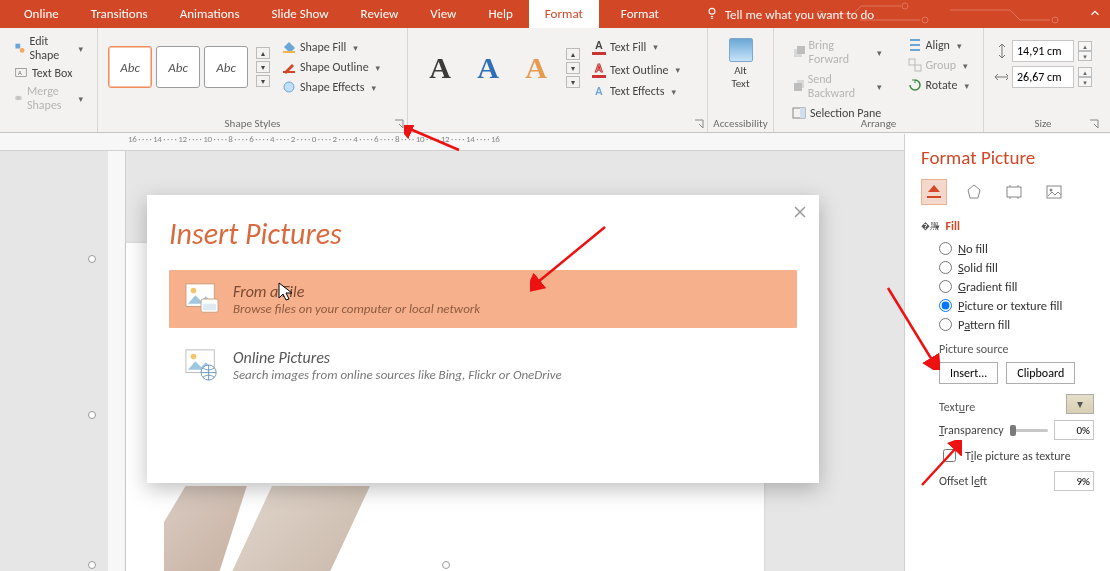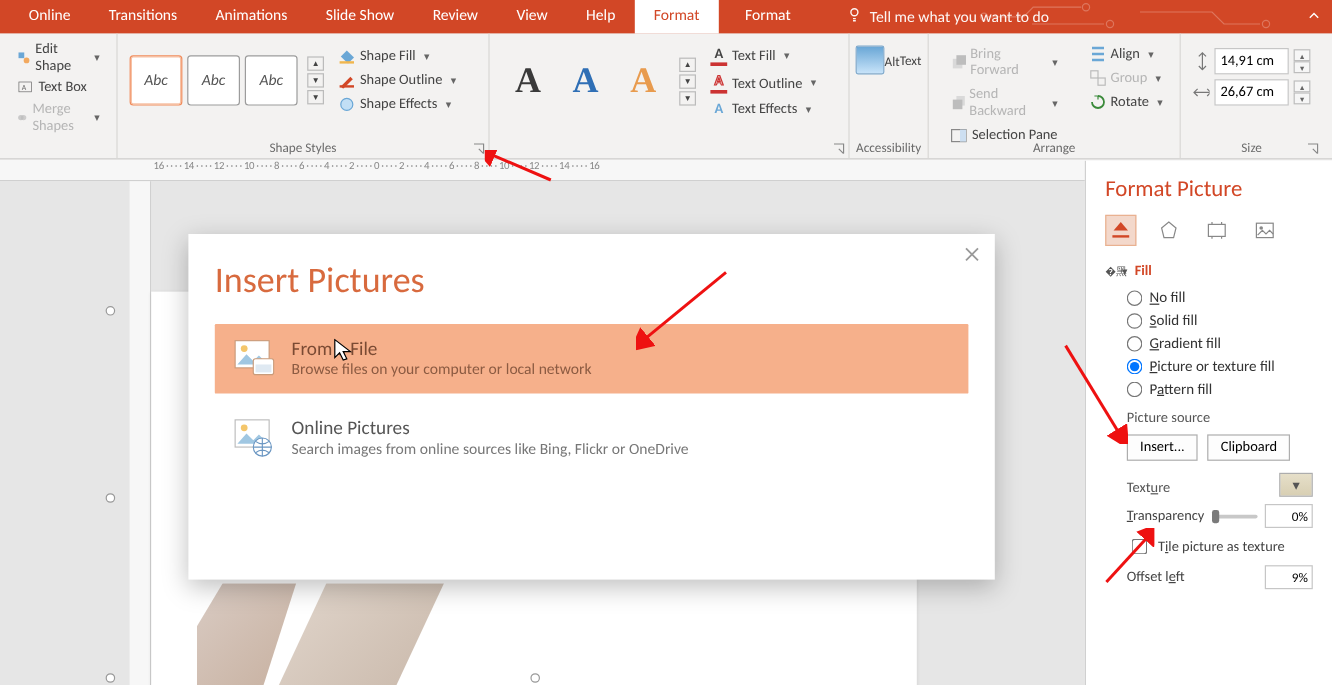--- a/index.html
+++ b/index.html
@@ -70,21 +70,21 @@
   }
   .shape-swatch.sel{border-color:#f08b5a; box-shadow:inset 0 0 0 1px #f6c2a6;}
   .stack{display:flex;flex-direction:column;gap:2px;margin-left:4px;}
   .glyph{display:inline-block;width:14px;text-align:center;}
 
   .wa-swatch{width:44px;height:44px;display:flex;align-items:center;justify-content:center;font-size:30px;font-weight:700;cursor:pointer; font-family: "Times New Roman", serif;}
   .wa1{color:#3a3a3a;-webkit-text-stroke:0;}
   .wa2{color:#2f6fb5;}
   .wa3{color:#e89b4e;}
 
-  .alt-text{display:flex;flex-direction:row;align-items:center;gap:0;color:#444;cursor:pointer;}
+  .alt-text{display:flex;flex-direction:column;align-items:center;gap:0;color:#444;cursor:pointer;}
   .alt-text .icon{width:24px;height:24px;background:linear-gradient(#6aa7d6,#c7e3f9);border:1px solid #7da8cc;border-radius:2px;}
 
   .size-row{display:flex;align-items:center;gap:4px;margin:2px 0;}
   .size-input{width:62px;height:22px;border:1px solid #c6c6c6;background:#fff;padding:0 4px;font-size:12px;}
   .spinner{display:flex;flex-direction:column;}
   .spinner span{width:14px;height:10px;border:1px solid #bdbdbd;font-size:7px;display:flex;align-items:center;justify-content:center;color:#666;background:#f6f6f6;cursor:pointer;}
 
   
   .ruler{height:18px;background:#f7f7f7;border-bottom:1px solid #d0d0d0;position:relative;font-size:9px;color:#888;padding-left:128px; letter-spacing:-0.3px;}
   .ruler-inner{white-space:nowrap;}
@@ -95,23 +95,24 @@
   .handle{position:absolute;width:8px;height:8px;background:#fff;border:1px solid #999;border-radius:50%;}
   .h-tl{top:104px;left:88px;} .h-tm{top:104px;left:442px;}
   .h-ml{top:260px;left:88px;}
   .h-bl{top:410px;left:88px;} .h-bm{top:410px;left:442px;}
   .vruler{position:absolute;top:0;left:108px;width:18px;bottom:0;background:#f7f7f7;border-right:1px solid #d0d0d0;}
   .photo{position:absolute;top:335px;left:164px;width:180px;height:90px;background:linear-gradient(135deg,#d9cbc3,#cbb6a7,#e6ded5);clip-path:polygon(12% 0,46% 0,30% 100%,0 100%,0 40%);} 
   .photo2{position:absolute;top:335px;left:230px;width:140px;height:90px;background:linear-gradient(135deg,#e1d6cc,#c9b8aa);clip-path:polygon(30% 0,100% 0,70% 100%,0 100%);} 
 
   
   .dialog{
-    position:absolute; top:195px; left:157px; width:672px; height:288px;
+    position:absolute; top:195px; left:147px; width:672px; height:288px;
     background:#fff; box-shadow:0 6px 20px rgba(0,0,0,.25);
     padding:20px 22px;
+    font-style:italic;
   }
   .dialog-close{position:absolute;top:10px;right:12px;color:#999;cursor:pointer;font-size:15px;}
   .dialog-title{color:var(--dialog-title);font-size:30px;font-weight:300;margin-bottom:18px;}
   .opt{display:flex;gap:14px;padding:12px 16px;margin-bottom:8px;align-items:center;cursor:pointer;border-radius:1px;}
   .opt.sel{background:var(--salmon);}
   .opt .ico{width:34px;height:34px;display:flex;align-items:center;justify-content:center;position:relative;}
   .opt .t1{color:#555;font-size:16px;}
   .opt.sel .t1{color:#7a4a33;}
   .opt .t2{color:#777;font-size:13px;}
   .opt.sel .t2{color:#8c5b42;}

